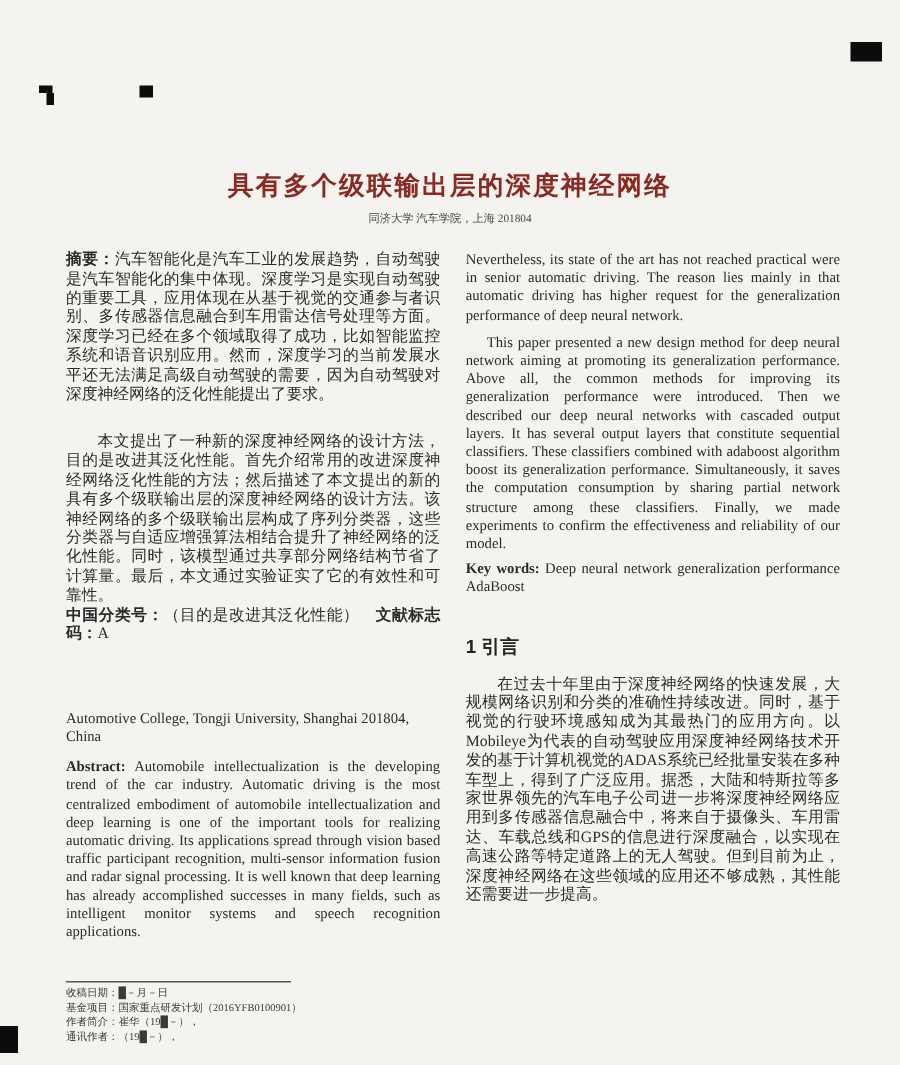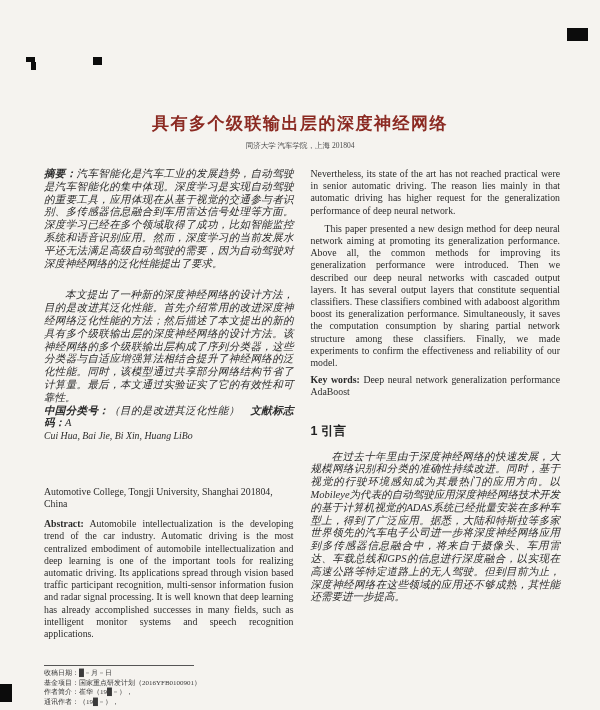--- a/index.html
+++ b/index.html
@@ -38,21 +38,21 @@
     color: #4a4a4a;
     margin-bottom: 17px;
   }
   .columns {
     display: flex;
     gap: 17px;
     padding: 0 40px 0 44px;
   }
   .col { width: 250px; }
 
-  .cn { font-size: 10.5px; line-height: 12.8px; text-align: justify; font-style: italic; }
+  .cn { font-size: 10.5px; line-height: 12.8px; text-align: justify; }
   .indent-cn { text-indent: 21px; }
   .p-gap { margin-top: 19px; }
   .kw-line { margin-top: 4px; }
   .lbl { font-weight: bold; }
 
   .en { font-size: 9.8px; line-height: 12.2px; text-align: justify; }
   .en-title {
     font-size: 12px; line-height: 14.5px;
     font-weight: bold;
     text-align: center;
@@ -64,21 +64,21 @@
   .en-kw { margin-top: 5px; }
 
   .sec-heading {
     font-family: "Liberation Sans", "DejaVu Sans", sans-serif;
     font-size: 12.5px;
     font-weight: bold;
     margin: 24px 0 11px;
     color: #222;
   }
 
-  .fn-area { position: absolute; left: 44px; bottom: 3px; width: 252px; }
+  .fn-area { position: absolute; left: 44px; bottom: 14px; width: 252px; }
   .fn-rule { width: 150px; border-top: 1px solid #555; margin-bottom: 3px; }
   .fn { font-size: 7px; line-height: 9.4px; color: #3a3a3a; text-align: left; }
 </style>
 </head>
 <body>
 
 <div class="page">
 
   <div class="artifact a1"></div>
   <div class="artifact a2"></div>
@@ -89,21 +89,20 @@
   <h1 class="title-cn">具有多个级联输出层的深度神经网络</h1>
   <div class="affil-cn">同济大学 汽车学院，上海 201804</div>
 
   <div class="columns">
 
     <div class="col">
       <p class="cn"><span class="lbl">摘要：</span><span>汽车智能化是汽车工业的发展趋势，自动驾驶是汽车智能化的集中体现。深度学习是实现自动驾驶的重要工具，应用体现在从基于视觉的交通参与者识别、多传感器信息融合到车用雷达信号处理等方面。深度学习已经在多个领域取得了成功，比如智能监控系统和语音识别应用。然而，深度学习的当前发展水平还无法满足高级自动驾驶的需要，因为自动驾驶对深度神经网络的泛化性能提出了要求。</span></p>
       <p class="cn indent-cn p-gap">本文提出了一种新的深度神经网络的设计方法，目的是改进其泛化性能。首先介绍常用的改进深度神经网络泛化性能的方法；然后描述了本文提出的新的具有多个级联输出层的深度神经网络的设计方法。该神经网络的多个级联输出层构成了序列分类器，这些分类器与自适应增强算法相结合提升了神经网络的泛化性能。同时，该模型通过共享部分网络结构节省了计算量。最后，本文通过实验证实了它的有效性和可靠性。</p>
       <p class="cn"><span class="lbl">中国分类号：</span><span>（目的是改进其泛化性能）　</span><span class="lbl">文献标志码：</span><span>A</span></p>
 
-      <div class="en-authors">Cui Hua, Bai Jie, Bi Xin, Huang LiBo</div>
       <div class="en-affil">Automotive College, Tongji University, Shanghai 201804, China</div>
       <p class="en"><span class="lbl">Abstract:</span> <span>Automobile intellectualization is the developing trend of the car industry. Automatic driving is the most centralized embodiment of automobile intellectualization and deep learning is one of the important tools for realizing automatic driving. Its applications spread through vision based traffic participant recognition, multi-sensor information fusion and radar signal processing. It is well known that deep learning has already accomplished successes in many fields, such as intelligent monitor systems and speech recognition applications.</span></p>
     </div>
 
     <div class="col">
       <p class="en">Nevertheless, its state of the art has not reached practical were in senior automatic driving. The reason lies mainly in that automatic driving has higher request for the generalization performance of deep neural network.</p>
       <p class="en en-p2">This paper presented a new design method for deep neural network aiming at promoting its generalization performance. Above all, the common methods for improving its generalization performance were introduced. Then we described our deep neural networks with cascaded output layers. It has several output layers that constitute sequential classifiers. These classifiers combined with adaboost algorithm boost its generalization performance. Simultaneously, it saves the computation consumption by sharing partial network structure among these classifiers. Finally, we made experiments to confirm the effectiveness and reliability of our model.</p>
       <p class="en en-kw"><span class="lbl">Key words:</span> <span>Deep neural network  generalization performance  AdaBoost</span></p>
 
       <h2 class="sec-heading">1 引言</h2>

